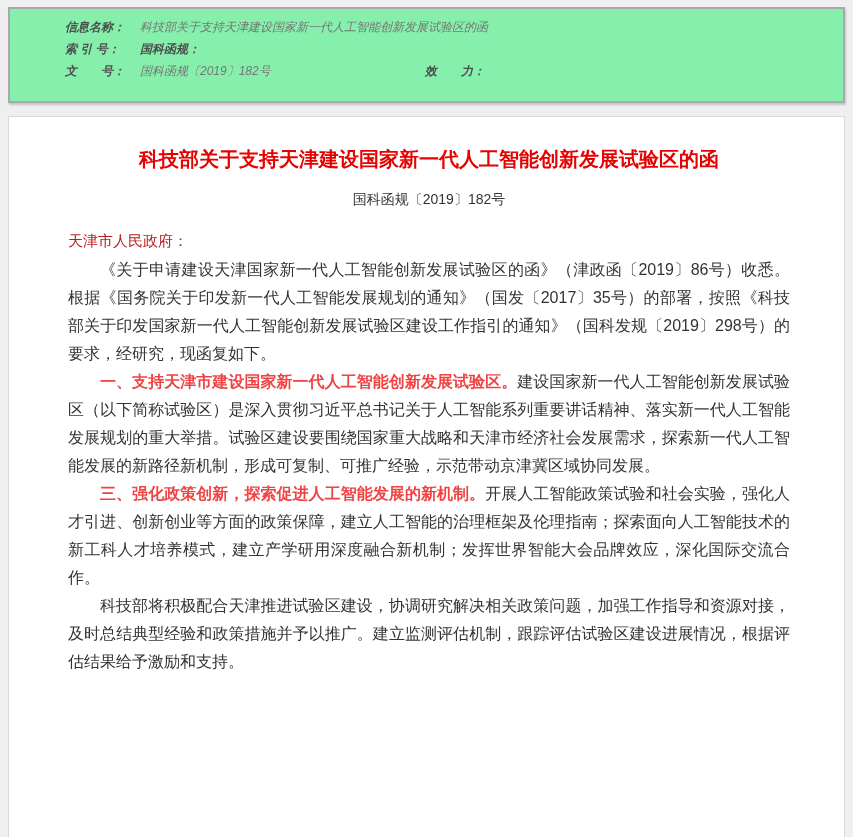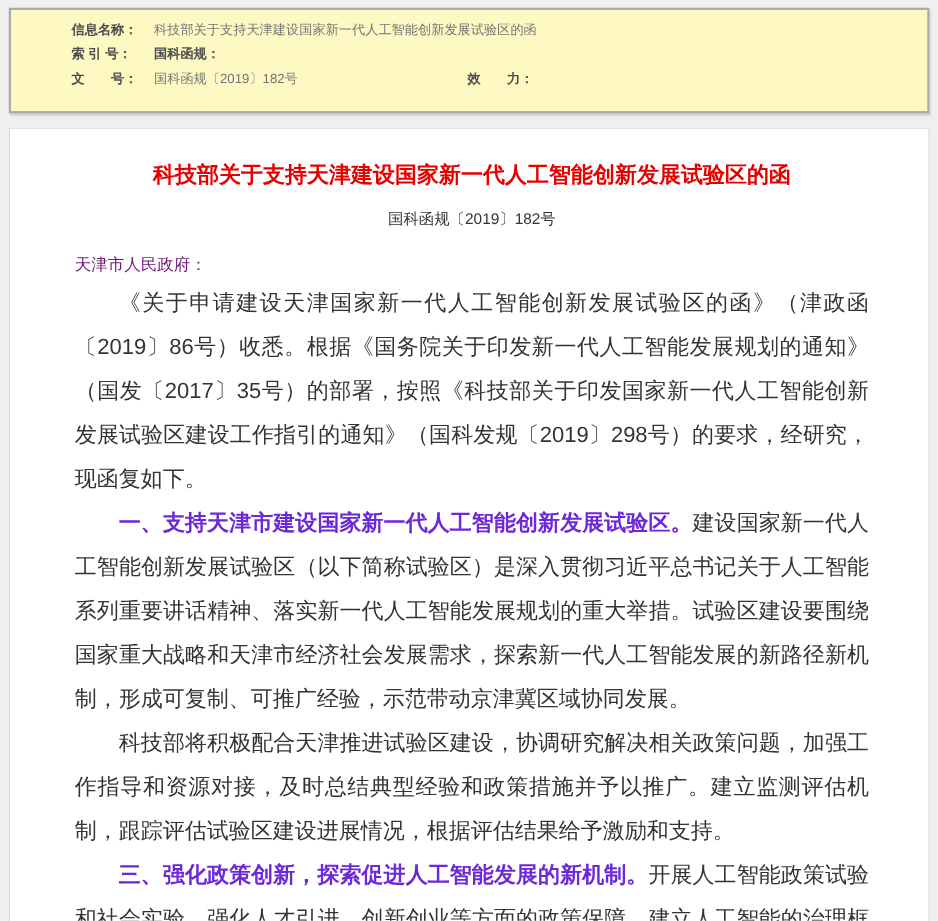--- a/index.html
+++ b/index.html
@@ -8,24 +8,25 @@
     overflow: hidden;
     background: #efefef;
     font-family: "Liberation Sans", sans-serif;
   }
   .page { width: 853px; height: 837px; overflow: hidden; }
 
   
   .info-panel {
     margin: 7px 8px 0 8px;
     height: 96px;
-    background: #fef9c3;
+    background: #86efac;
     border: 2px solid #a9a9a9;
     box-shadow: 1px 2px 2px rgba(0,0,0,0.18);
     padding: 7px 10px 0 55px;
+    font-style: italic;
   }
   .info-row {
     display: grid;
     grid-template-columns: 75px 285px 78px 1fr;
     line-height: 22px;
     font-size: 12px;
   }
   .info-label {
     font-weight: bold;
     color: #4d4d4d;
@@ -54,30 +55,30 @@
     margin-top: 16px;
     font-size: 14px;
     line-height: 20px;
     text-align: center;
     color: #333333;
   }
   .salutation {
     margin-top: 16px;
     font-size: 15px;
     line-height: 31px;
-    color: #701a75;
+    color: #b91c1c;
   }
   p.body-par {
-    font-size: 20px;
-    line-height: 40px;
+    font-size: 16px;
+    line-height: 28px;
     color: #333333;
     text-indent: 2em;
     text-align: justify;
   }
-  p.body-par b { color: #6d28d9; }
+  p.body-par b { color: #ef4444; }
 </style>
 </head>
 <body>
 
 <div class="page">
 
   <div class="info-panel">
     <div class="info-row">
       <span class="info-label">信息名称：</span>
       <span class="info-value span3">科技部关于支持天津建设国家新一代人工智能创新发展试验区的函</span>
@@ -94,18 +95,18 @@
     </div>
   </div>
 
   <div class="doc-panel">
     <h1 class="doc-title" style="color: rgb(230, 0, 0);">科技部关于支持天津建设国家新一代人工智能创新发展试验区的函</h1>
     <div class="doc-number">国科函规〔2019〕182号</div>
     <div class="salutation">天津市人民政府：</div>
 
     <p class="body-par"><span>《关于申请建设天津国家新一代人工智能创新发展试验区的函》（津政函〔2019〕86号）收悉。根据《国务院关于印发新一代人工智能发展规划的通知》（国发〔2017〕35号）的部署，按照《科技部关于印发国家新一代人工智能创新发展试验区建设工作指引的通知》（国科发规〔2019〕298号）的要求，经研究，现函复如下。</span></p>
     <p class="body-par"><b>一、支持天津市建设国家新一代人工智能创新发展试验区。</b><span>建设国家新一代人工智能创新发展试验区（以下简称试验区）是深入贯彻习近平总书记关于人工智能系列重要讲话精神、落实新一代人工智能发展规划的重大举措。试验区建设要围绕国家重大战略和天津市经济社会发展需求，探索新一代人工智能发展的新路径新机制，形成可复制、可推广经验，示范带动京津冀区域协同发展。</span></p>
+    <p class="body-par"><b>三、强化政策创新，探索促进人工智能发展的新机制。</b><span>开展人工智能政策试验和社会实验，强化人才引进、创新创业等方面的政策保障，建立人工智能的治理框架及伦理指南；探索面向人工智能技术的新工科人才培养模式，建立产学研用深度融合新机制；发挥世界智能大会品牌效应，深化国际交流合作。</span></p>
     <p class="body-par"><span>科技部将积极配合天津推进试验区建设，协调研究解决相关政策问题，加强工作指导和资源对接，及时总结典型经验和政策措施并予以推广。建立监测评估机制，跟踪评估试验区建设进展情况，根据评估结果给予激励和支持。</span></p>
-    <p class="body-par"><b>三、强化政策创新，探索促进人工智能发展的新机制。</b><span>开展人工智能政策试验和社会实验，强化人才引进、创新创业等方面的政策保障，建立人工智能的治理框架及伦理指南；探索面向人工智能技术的新工科人才培养模式，建立产学研用深度融合新机制；发挥世界智能大会品牌效应，深化国际交流合作。</span></p>
 
   </div>
 
 </div>
 
 </body></html>

